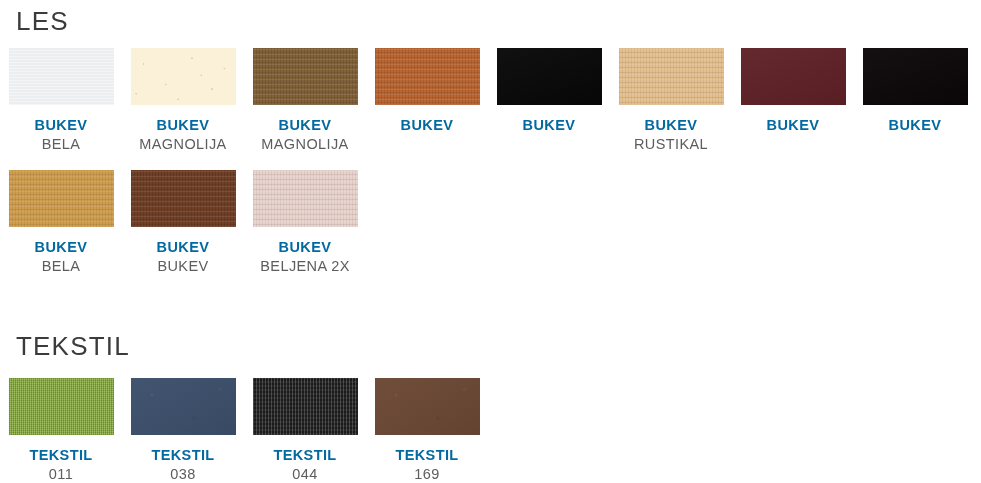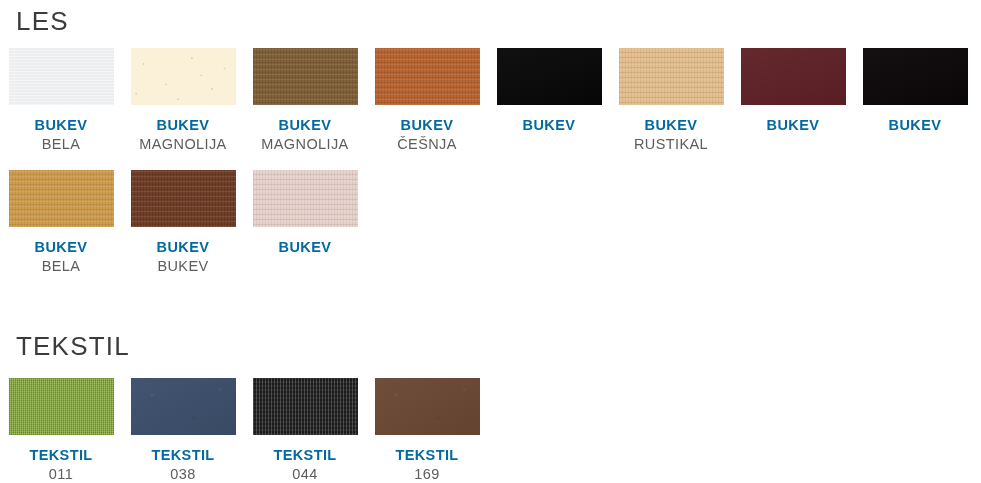--- a/index.html
+++ b/index.html
@@ -205,21 +205,20 @@
           <span class="label-top">BUKEV</span>
           <span class="label-bottom">MAGNOLIJA</span>
         </div>
       </div>
       <div class="swatch-cell">
         <div class="swatch-chip" style="background-color: rgb(181, 97, 45);">
           <div class="grain grain-wood"></div>
         </div>
         <div class="swatch-label">
           <span class="label-top">BUKEV</span>
-          <span class="label-bottom">ČEŠNJA</span>
         </div>
       </div>
       <div class="swatch-cell">
         <div class="swatch-chip" style="background-color: rgb(7, 7, 7);">
           <div class="grain grain-flat"></div>
         </div>
         <div class="swatch-label">
           <span class="label-top">BUKEV</span>
         </div>
       </div>
@@ -268,20 +267,21 @@
           <span class="label-top">BUKEV</span>
           <span class="label-bottom">BUKEV</span>
         </div>
       </div>
       <div class="swatch-cell">
         <div class="swatch-chip" style="background-color: rgb(230, 209, 202);">
           <div class="grain grain-wood"></div>
         </div>
         <div class="swatch-label">
           <span class="label-top">BUKEV</span>
+          <span class="label-bottom">BELJENA 2X</span>
         </div>
       </div>
     </div>
 
   <div class="section-title" id="tekstil-title">TEKSTIL</div>
 
   <div class="swatch-grid" id="tekstil-grid">
       <div class="swatch-cell">
         <div class="swatch-chip" style="background-color: rgb(140, 179, 63);">
           <div class="grain grain-fabric"></div>

